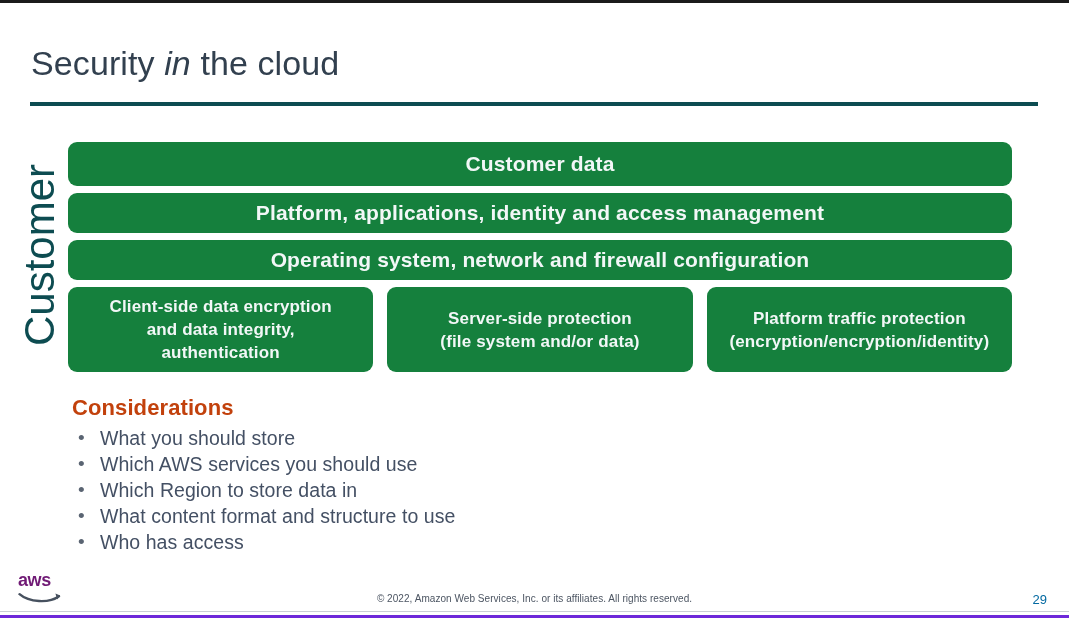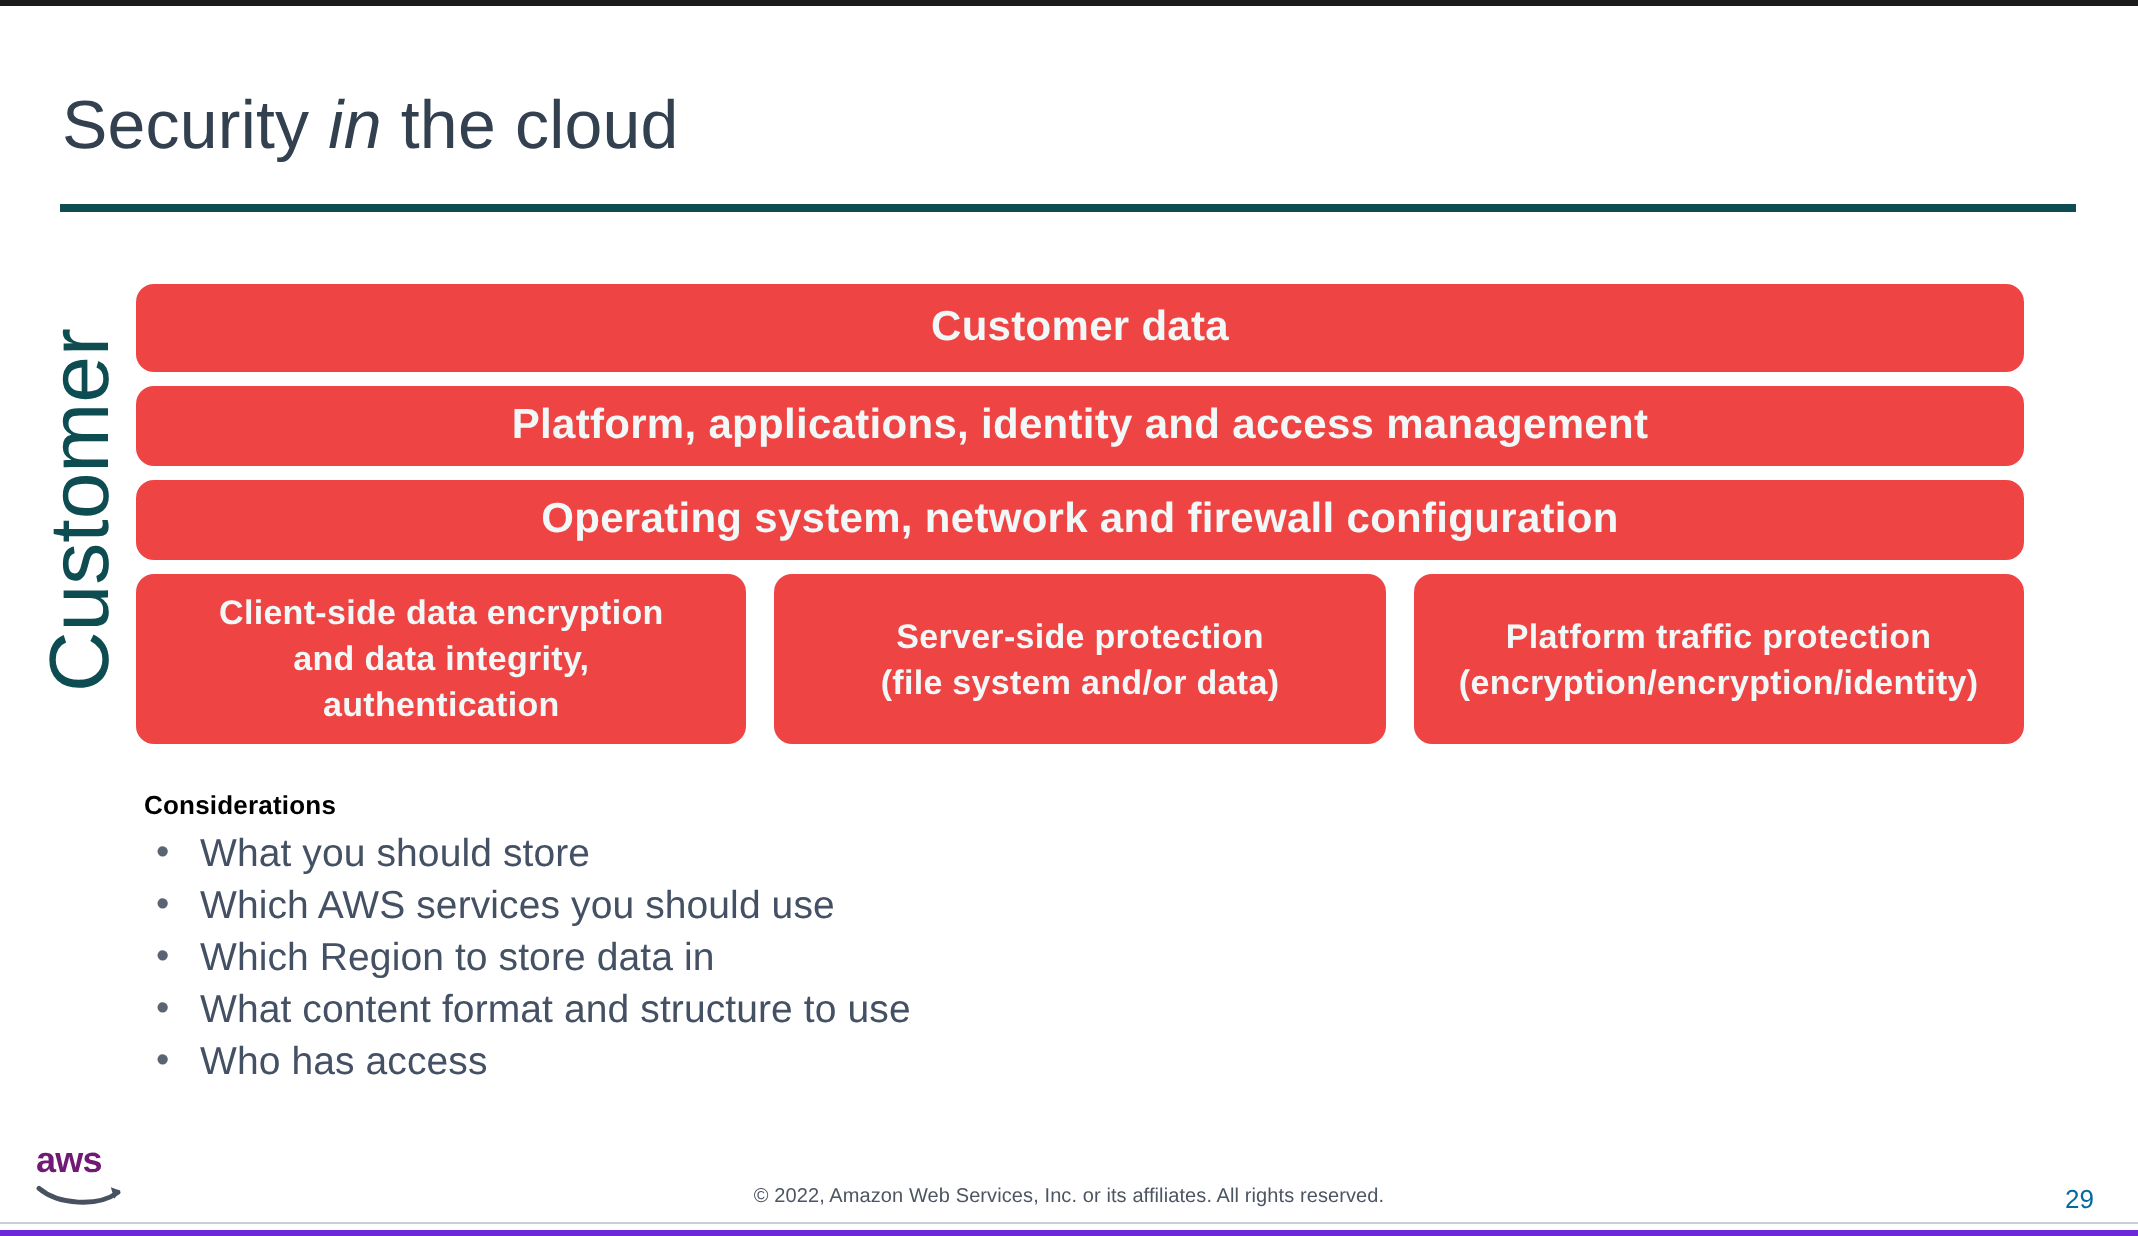--- a/index.html
+++ b/index.html
@@ -68,21 +68,21 @@
   }
 
   
   .stack {
     position: absolute;
     left: 68px;
     top: 139px;
     width: 944px;
   }
   .bar {
-    background: #ef4444;
+    background: #15803d;
     border-radius: 9px;
     color: #f2f7f7;
     display: flex;
     align-items: center;
     justify-content: center;
     text-align: right;
     font-size: 21px;
     font-weight: 600;
     letter-spacing: 0.15px;
     box-sizing: border-box;
@@ -107,23 +107,23 @@
   .triple .bar .ln { display: block; }
 
   
   .considerations {
     position: absolute;
     left: 72px;
     top: 392px;
     width: 700px;
   }
   .cons-head {
-    font-size: 13px;
+    font-size: 22px;
     font-weight: 700;
-    color: #000000;
+    color: #c2410c;
     margin-bottom: 4px;
     letter-spacing: 0.1px;
   }
   .cons-list {
     list-style: none;
     margin: 0;
     padding: 0;
   }
   .cons-list li {
     position: relative;

